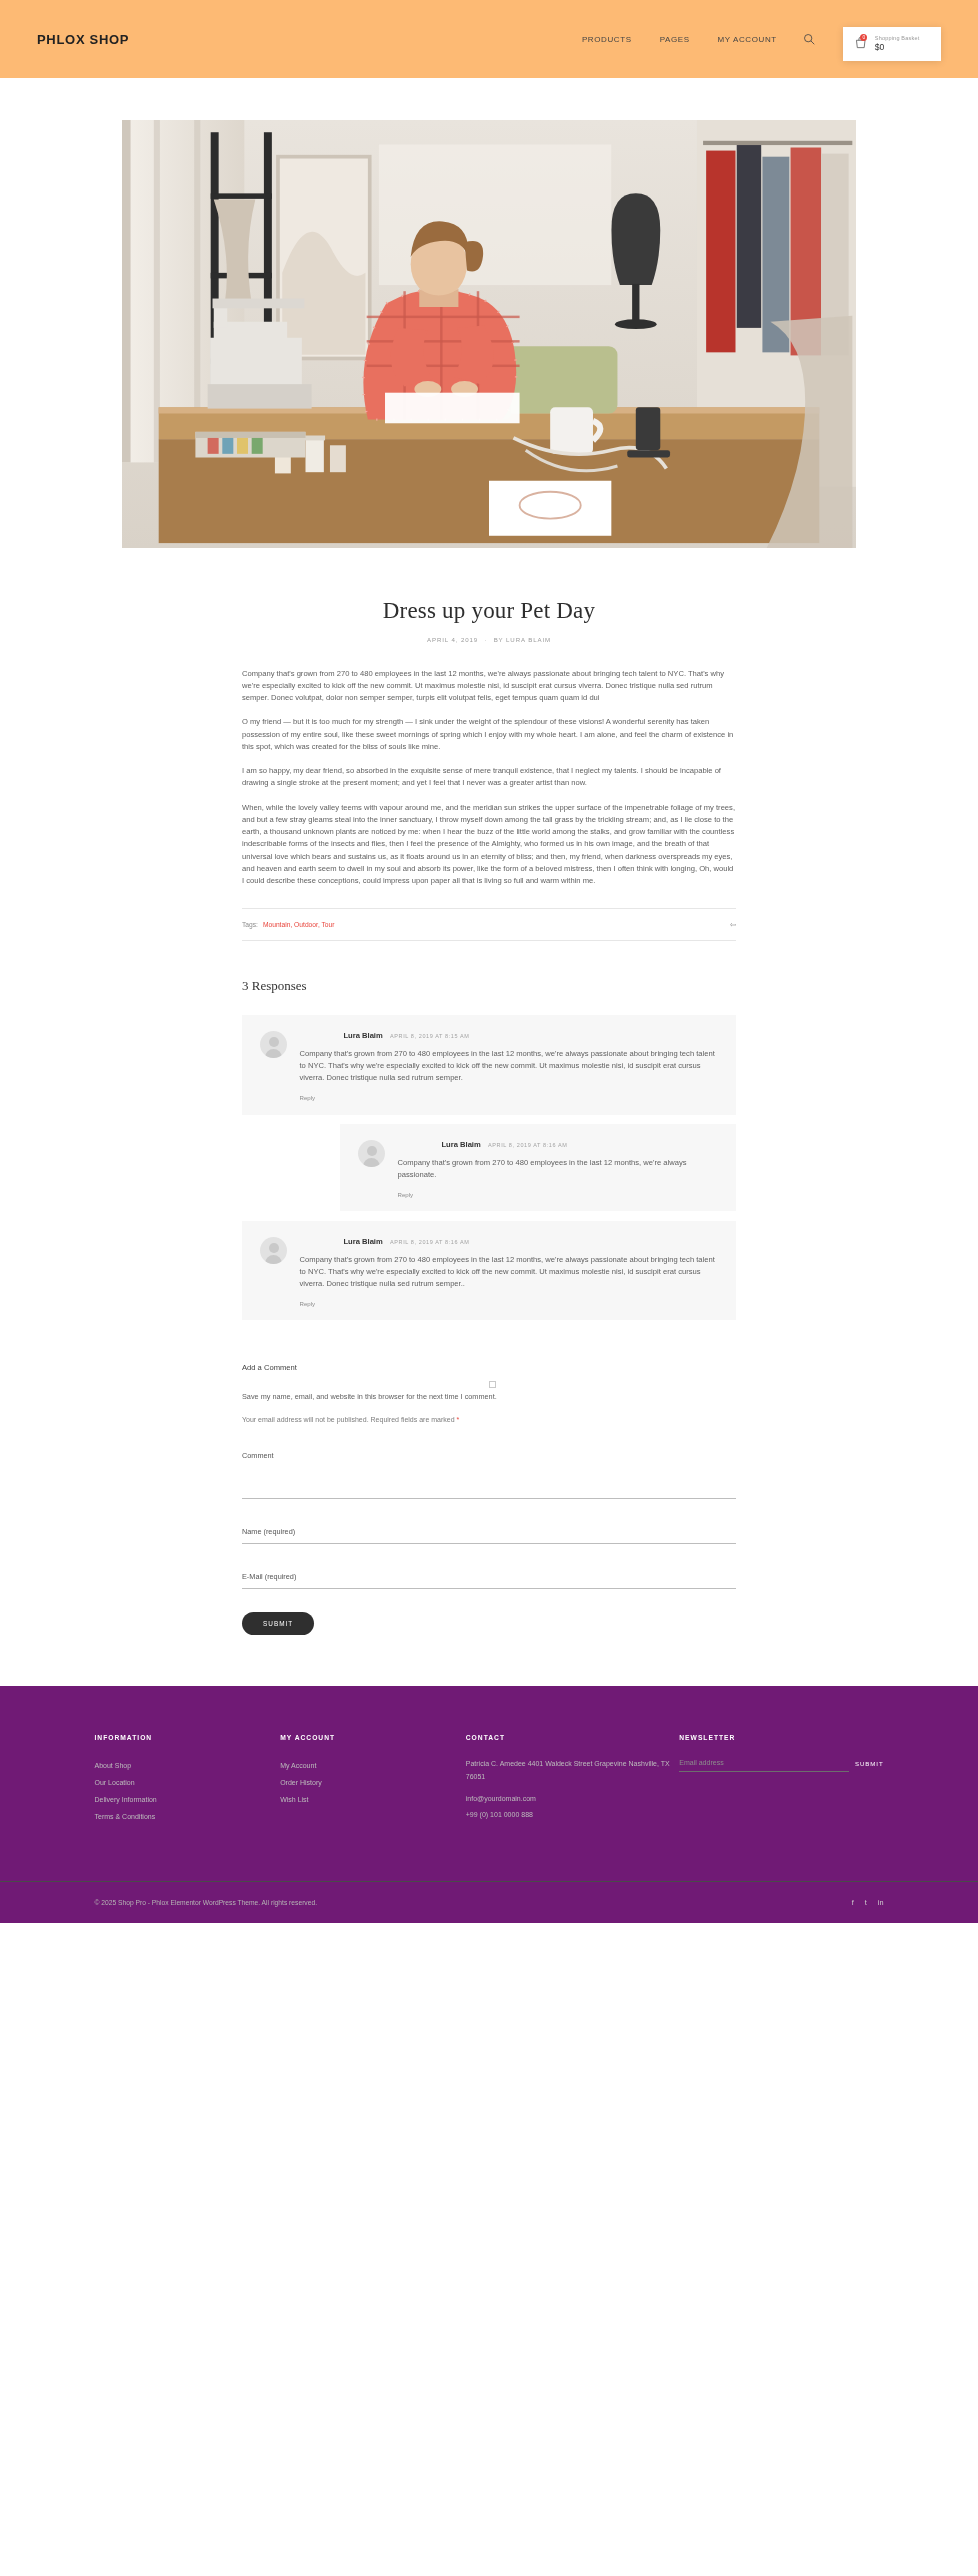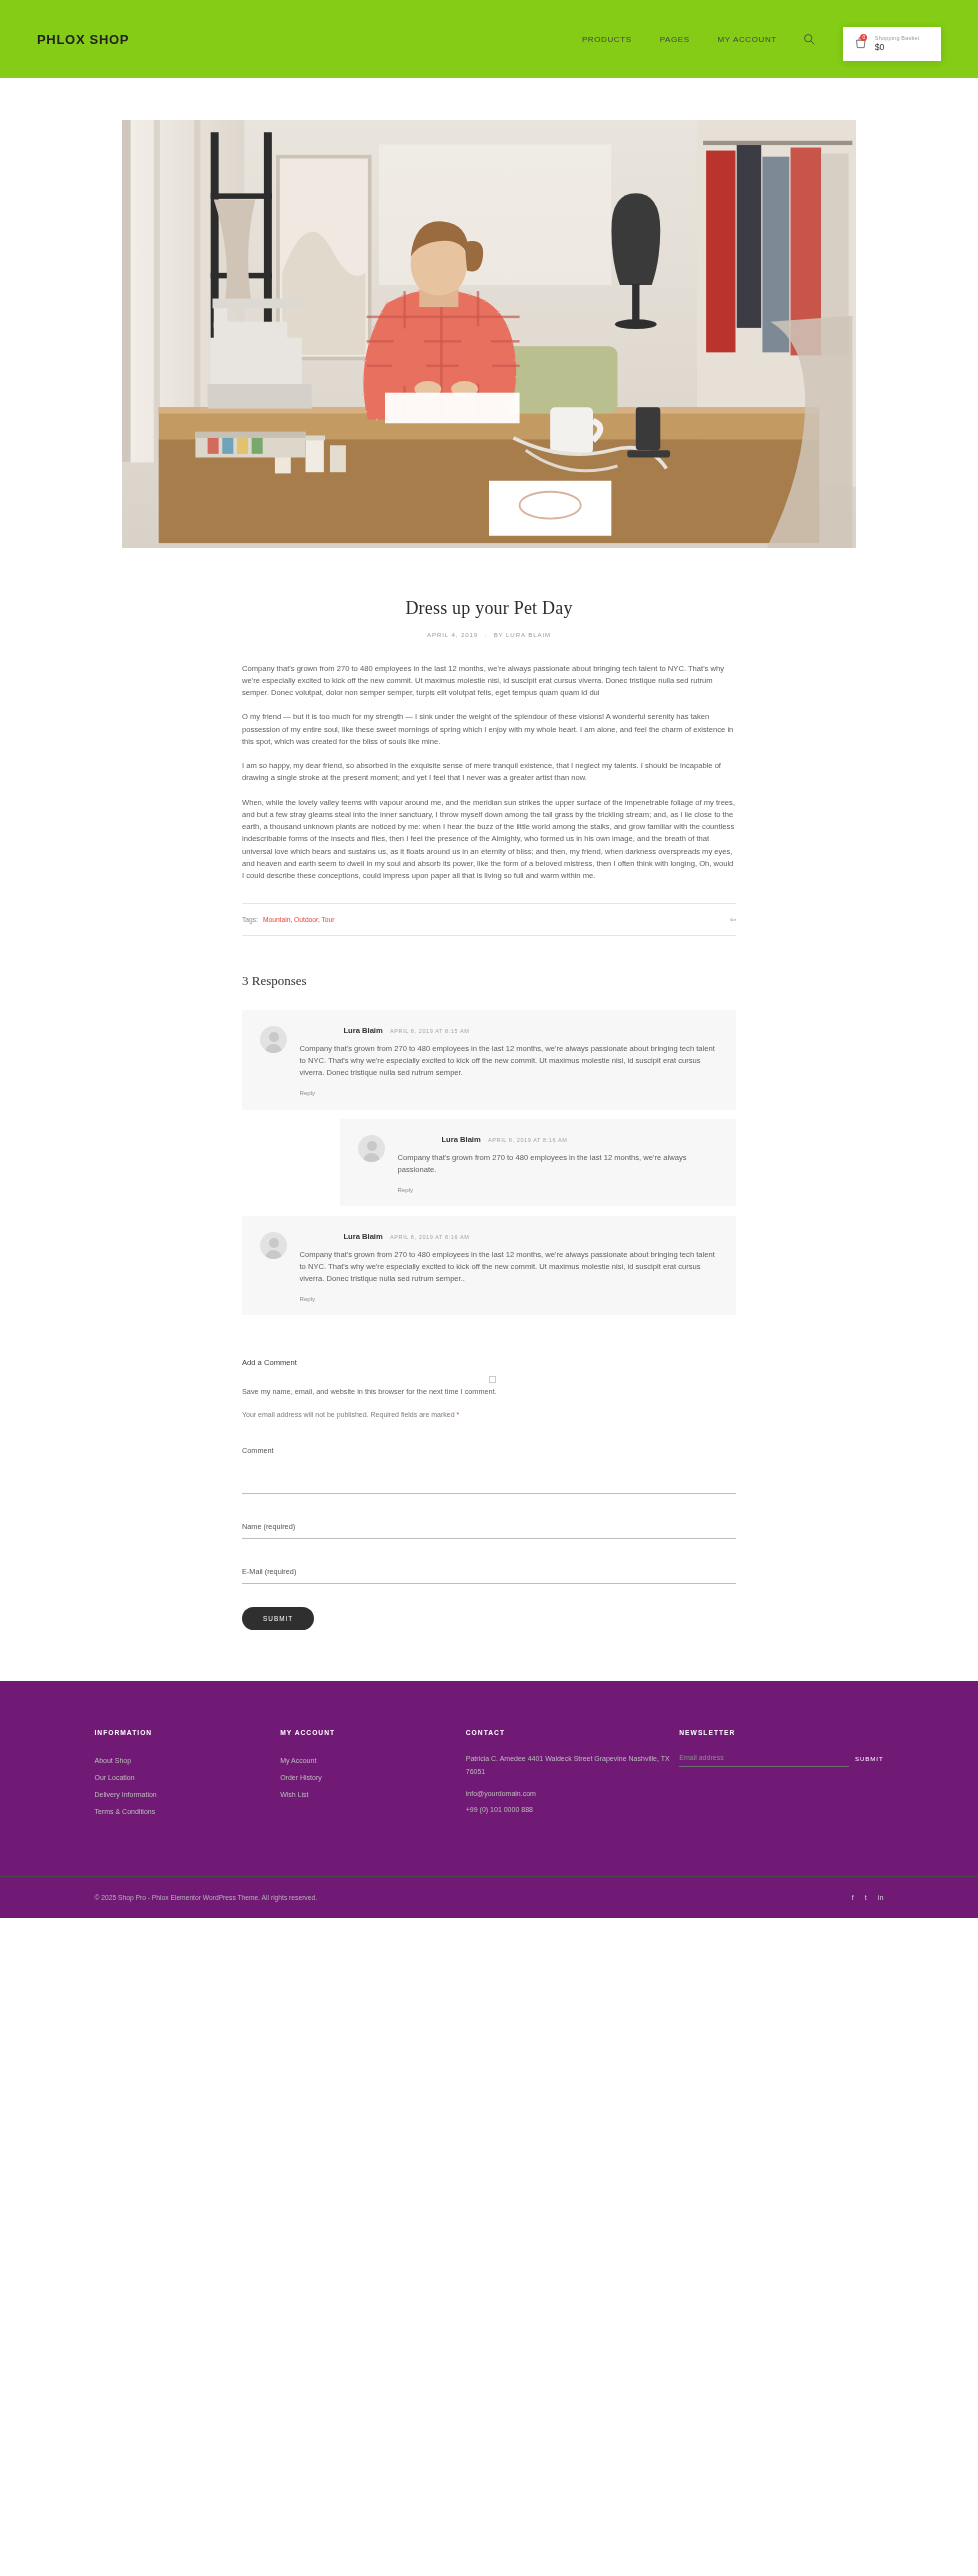--- a/index.html
+++ b/index.html
@@ -8,21 +8,21 @@
     font-family: "Liberation Sans", sans-serif;
     background: #ffffff;
     color: #555555;
     -webkit-font-smoothing: antialiased;
   }
   .page { width: 978px; position: relative; }
 
   
   .site-header {
     height: 78px;
-    background: #84cc16;
+    background: #fdba74;
     display: flex;
     align-items: center;
     padding: 0 37px;
     position: relative;
   }
   .brand {
     font-size: 13px;
     letter-spacing: 0.7px;
     color: #222222;
     font-weight: 700;
@@ -89,21 +89,21 @@
     position: relative;
     overflow: hidden;
     background: #d8cfc6;
   }
   .hero svg { display: block; width: 100%; height: 100%; }
 
   
   .article { width: 494px; margin: 0 auto; padding-top: 50px; }
   .post-title {
     font-family: "Liberation Serif", serif;
-    font-size: 18px;
+    font-size: 23px;
     color: #2e2e2e;
     text-align: center;
     font-weight: 400;
     letter-spacing: 0.2px;
   }
   .post-meta {
     text-align: center;
     margin-top: 12.2px;
     font-size: 6.1px;
     letter-spacing: 0.9px;

